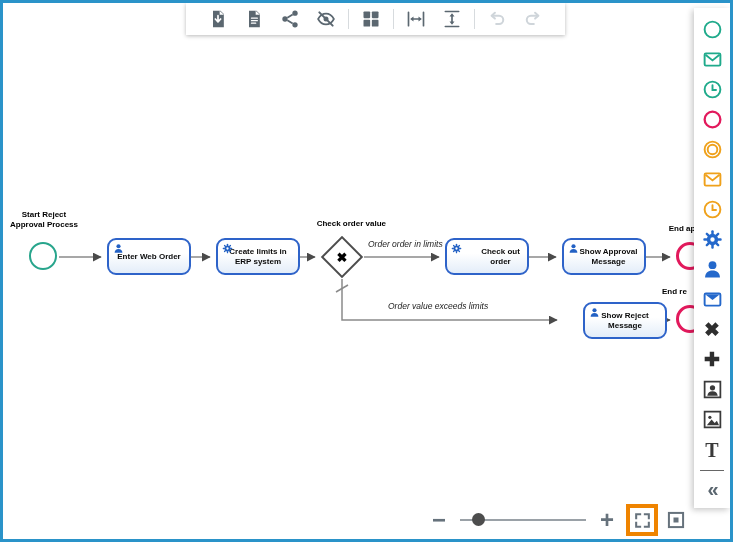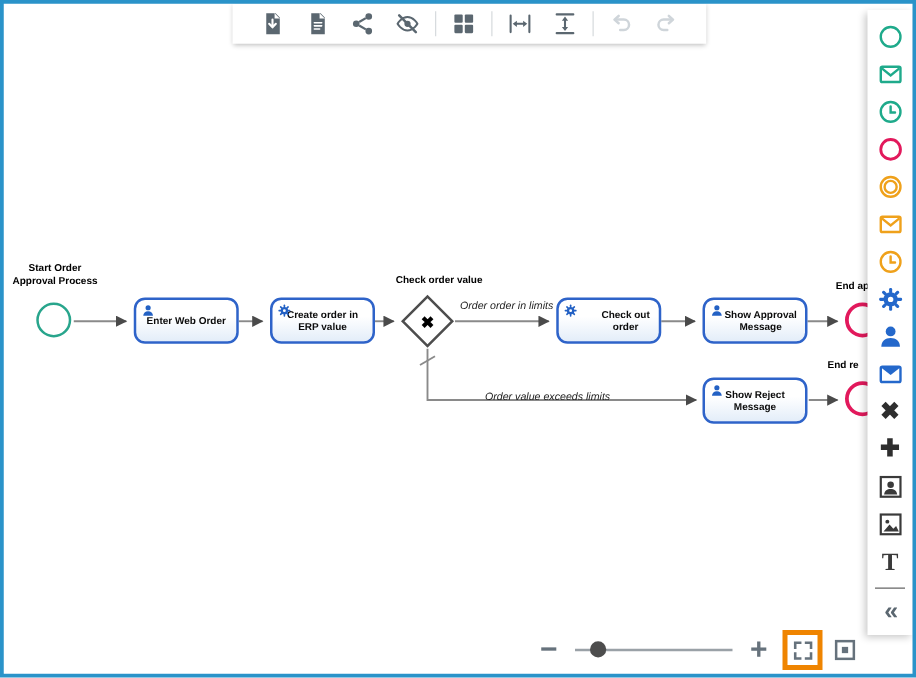--- a/index.html
+++ b/index.html
@@ -90,21 +90,21 @@
   <path class="flow" d="M191,257 H210" marker-end="url(#arr)"></path>
   <path class="flow" d="M300,257 H315" marker-end="url(#arr)"></path>
   <path class="flow" d="M364,257 H439" marker-end="url(#arr)"></path>
   <path class="flow" d="M529,257 H556" marker-end="url(#arr)"></path>
   <path class="flow" d="M646,257 H670" marker-end="url(#arr)"></path>
   <path class="flow" d="M342,279 L342,320 H557" marker-end="url(#arr)"></path>
   <path class="flow" d="M336,292 L348,285"></path>
   <path class="flow" d="M647,320 H670" marker-end="url(#arr)"></path>
 </svg>
 
-<div class="node-label" style="left:6px; top:210px; width:76px;">Start Order Approval Process</div>
+<div class="node-label" style="left:6px; top:210px; width:76px;">Start Reject Approval Process</div>
 <div class="node event-circle start-circle" style="left:29px; top:242px;"></div>
 
 <div class="node task" style="left:107px; top:238px;align-items:center;">
   <span class="task-badge">
     <svg viewBox="0 0 24 24">
         <circle cx="12" cy="7" r="4.5"></circle>
         <path d="M3.5 21c0-5 3.6-8 8.5-8s8.5 3 8.5 8z"></path>
       </svg>
   </span>
   <span>Enter Web Order</span>
@@ -119,29 +119,29 @@
         <rect x="10.6" y="1.5" width="2.8" height="5" rx="1.2" transform="rotate(45 12 12)"></rect>
         <rect x="10.6" y="17.5" width="2.8" height="5" rx="1.2" transform="rotate(45 12 12)"></rect>
         <rect x="10.6" y="1.5" width="2.8" height="5" rx="1.2" transform="rotate(90 12 12)"></rect>
         <rect x="10.6" y="17.5" width="2.8" height="5" rx="1.2" transform="rotate(90 12 12)"></rect>
         <rect x="10.6" y="1.5" width="2.8" height="5" rx="1.2" transform="rotate(135 12 12)"></rect>
         <rect x="10.6" y="17.5" width="2.8" height="5" rx="1.2" transform="rotate(135 12 12)"></rect>
         <path d="M12 5.5a6.5 6.5 0 100 13 6.5 6.5 0 000-13zm0 4a2.5 2.5 0 110 5 2.5 2.5 0 010-5z"></path>
       </g>
     </svg>
   </span>
-  <span>Create order in ERP value</span>
+  <span>Create limits in ERP system</span>
 </div>
 
 <div class="node-label" style="left:306px; top:219px; width:80px; text-align:right;">Check order value</div>
 <div class="node gateway" style="left:327px; top:242px;"></div>
 <div class="gateway-mark" style="left:321px; top:250px;">✖</div>
 
 <div class="flow-label" style="left:368px; top:239px;">Order order in limits</div>
-<div class="flow-label" style="left:388px; top:312px;">Order value exceeds limits</div>
+<div class="flow-label" style="left:388px; top:301px;">Order value exceeds limits</div>
 
 <div class="node task" style="left:445px; top:238px;padding-left:32px;">
   <span class="task-badge">
     <svg viewBox="0 0 24 24">
       <g>
         <rect x="10.6" y="1.5" width="2.8" height="5" rx="1.2"></rect>
         <rect x="10.6" y="17.5" width="2.8" height="5" rx="1.2"></rect>
         <rect x="10.6" y="1.5" width="2.8" height="5" rx="1.2" transform="rotate(45 12 12)"></rect>
         <rect x="10.6" y="17.5" width="2.8" height="5" rx="1.2" transform="rotate(45 12 12)"></rect>
         <rect x="10.6" y="1.5" width="2.8" height="5" rx="1.2" transform="rotate(90 12 12)"></rect>
@@ -158,21 +158,21 @@
 <div class="node task" style="left:562px; top:238px;padding-left:14px;">
   <span class="task-badge">
     <svg viewBox="0 0 24 24">
         <circle cx="12" cy="7" r="4.5"></circle>
         <path d="M3.5 21c0-5 3.6-8 8.5-8s8.5 3 8.5 8z"></path>
       </svg>
   </span>
   <span>Show Approval Message</span>
 </div>
 
-<div class="node task" style="left:562px; top:302px;">
+<div class="node task" style="left:583px; top:302px;">
   <span class="task-badge">
     <svg viewBox="0 0 24 24">
         <circle cx="12" cy="7" r="4.5"></circle>
         <path d="M3.5 21c0-5 3.6-8 8.5-8s8.5 3 8.5 8z"></path>
       </svg>
   </span>
   <span>Show Reject Message</span>
 </div>
 
 <div class="node-label" style="left:662px; top:224px; width:40px; text-align:center;">End ap</div>

